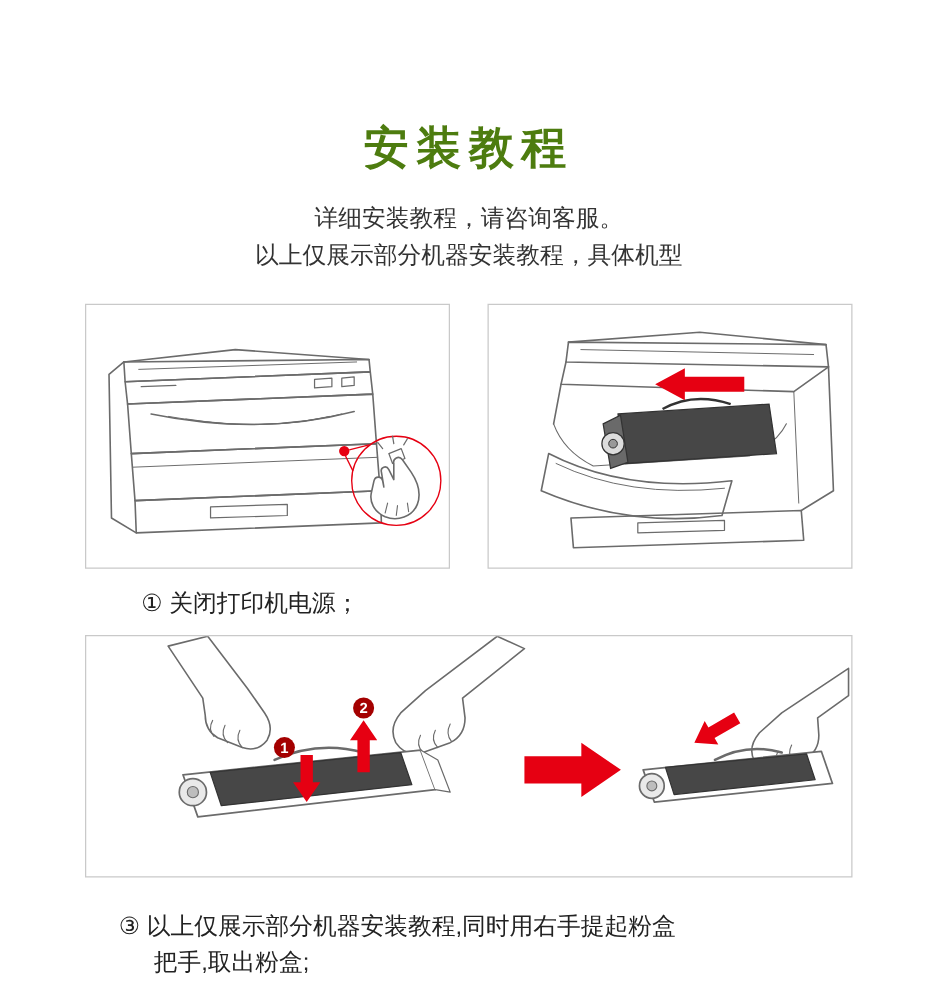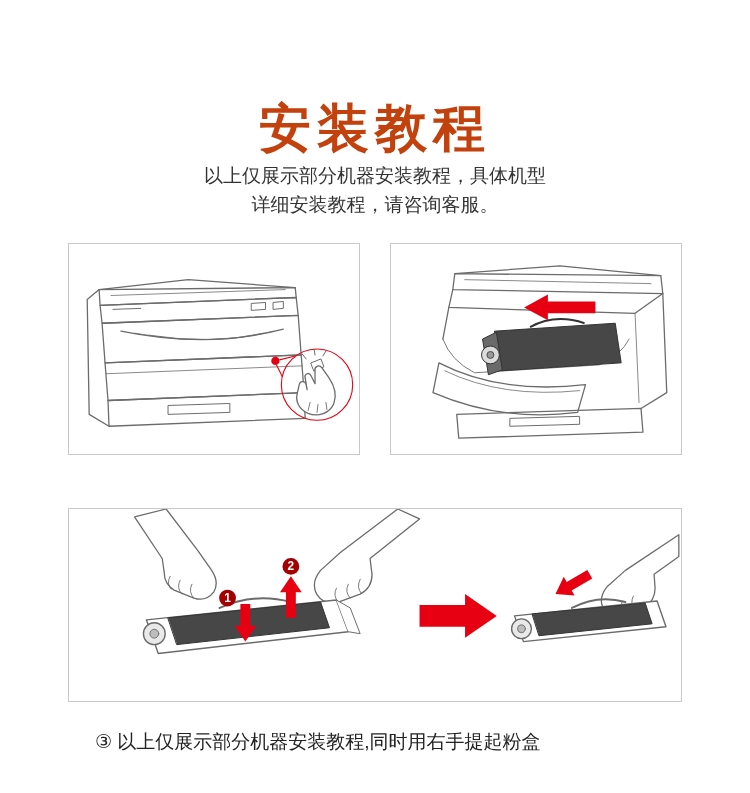--- a/index.html
+++ b/index.html
@@ -4,21 +4,21 @@
 <style>
   *{box-sizing:border-box;}
   html,body{margin:0;padding:0;}
   body{
     width:750px;height:793px;background:#ffffff;
     font-family:"Liberation Sans","DejaVu Sans",sans-serif;color:#1a1a1a;
   }
   .page{position:relative;width:750px;height:793px;background:#ffffff;overflow:hidden;}
   .title{
     position:absolute;top:94px;left:0;width:100%;margin:0;
-    text-align:center;font-size:52px;font-weight:700;letter-spacing:6px;color:#c2410c;
+    text-align:center;font-size:36px;font-weight:700;letter-spacing:6px;color:#4d7c0f;
   }
   .subtitle{
     position:absolute;top:161px;left:0;width:100%;
     text-align:center;font-size:19px;line-height:29px;color:#333;
   }
   .panel{position:absolute;border:1px solid #c9c9c9;background:#ffffff;}
   .panel1{left:68px;top:243px;width:292px;height:212px;}
   .panel2{left:390px;top:243px;width:292px;height:212px;}
   .panel3{left:68px;top:508px;width:614px;height:194px;}
   .caption{position:absolute;font-size:19px;color:#222;white-space:nowrap;}
@@ -30,22 +30,22 @@
   svg text{font-family:"Liberation Sans","DejaVu Sans",sans-serif;}
 </style>
 </head>
 <body>
 
 <div class="page">
 
   <h1 class="title">安装教程</h1>
 
   <div class="subtitle">
+    <div>详细安装教程，请咨询客服。</div>
     <div>以上仅展示部分机器安装教程，具体机型</div>
-    <div>详细安装教程，请咨询客服。</div>
   </div>
 
   <div class="panel panel1">
     <svg viewBox="0 0 292 212">
       <g fill="none" stroke="#6b6b6b" stroke-width="1.3" stroke-linecap="round" stroke-linejoin="round">
         <path d="M30 46 L120 36 L228 44"></path>
         <path d="M30 46 L31 62 L229 54 L228 44 Z"></path>
         <path d="M42 52 L218 46" stroke-width="0.8"></path>
         <path d="M31 62 L33 80 L231 72 L229 54 Z"></path>
         <path d="M184 60 l14 -1 l0 7 l-14 1 Z" stroke-width="1"></path>
@@ -98,20 +98,21 @@
         <circle cx="100" cy="112" r="9" fill="#dcdcdc" stroke="#333333" stroke-width="1"></circle>
         <circle cx="100" cy="112" r="3.5" fill="#999999" stroke="#333333" stroke-width="0.8"></circle>
         <path d="M140 84 Q165 70 195 80" fill="none" stroke="#333333" stroke-width="2"></path>
       </g>
       <g transform="translate(206,64) rotate(180)">
         <path d="M0 -6 L48 -6 L48 -13 L72 0 L48 13 L48 6 L0 6 Z" fill="#e60012"></path>
       </g>
     </svg>
   </div>
 
+  <div class="caption cap1">① 关闭打印机电源；</div>
 
   <div class="panel panel3">
     <svg viewBox="0 0 614 194">
 
       <g>
         <g stroke="#6b6b6b" stroke-width="1.3" fill="#ffffff" stroke-linecap="round" stroke-linejoin="round">
           <path d="M96 0 L128 42 L142 62 Q150 74 144 84 Q136 94 124 90 L104 82 Q94 76 94 64 L92 50 L64 8 Z"></path>
           <path d="M124 90 Q118 84 122 76 M112 86 Q106 80 110 72 M101 81 Q96 75 100 68" fill="none" stroke-width="0.9"></path>
           <path d="M330 0 L272 44 L252 62 Q242 74 248 86 Q256 98 270 94 L292 86 Q304 80 304 66 L302 50 L352 10 Z"></path>
           <path d="M270 94 Q264 88 268 80 M282 90 Q276 84 280 76 M293 85 Q288 79 292 71" fill="none" stroke-width="0.9"></path>
@@ -154,15 +155,16 @@
         </g>
         <g transform="translate(524,66) rotate(150)">
           <path d="M0 -5 L24 -5 L24 -11 L40 0 L24 11 L24 5 L0 5 Z" fill="#e60012"></path>
         </g>
       </g>
     </svg>
   </div>
 
   <div class="caption cap3">
     <div>③ 以上仅展示部分机器安装教程,同时用右手提起粉盒</div>
+    <div class="indent">把手,取出粉盒;</div>
   </div>
 
 </div>
 
 </body></html>

